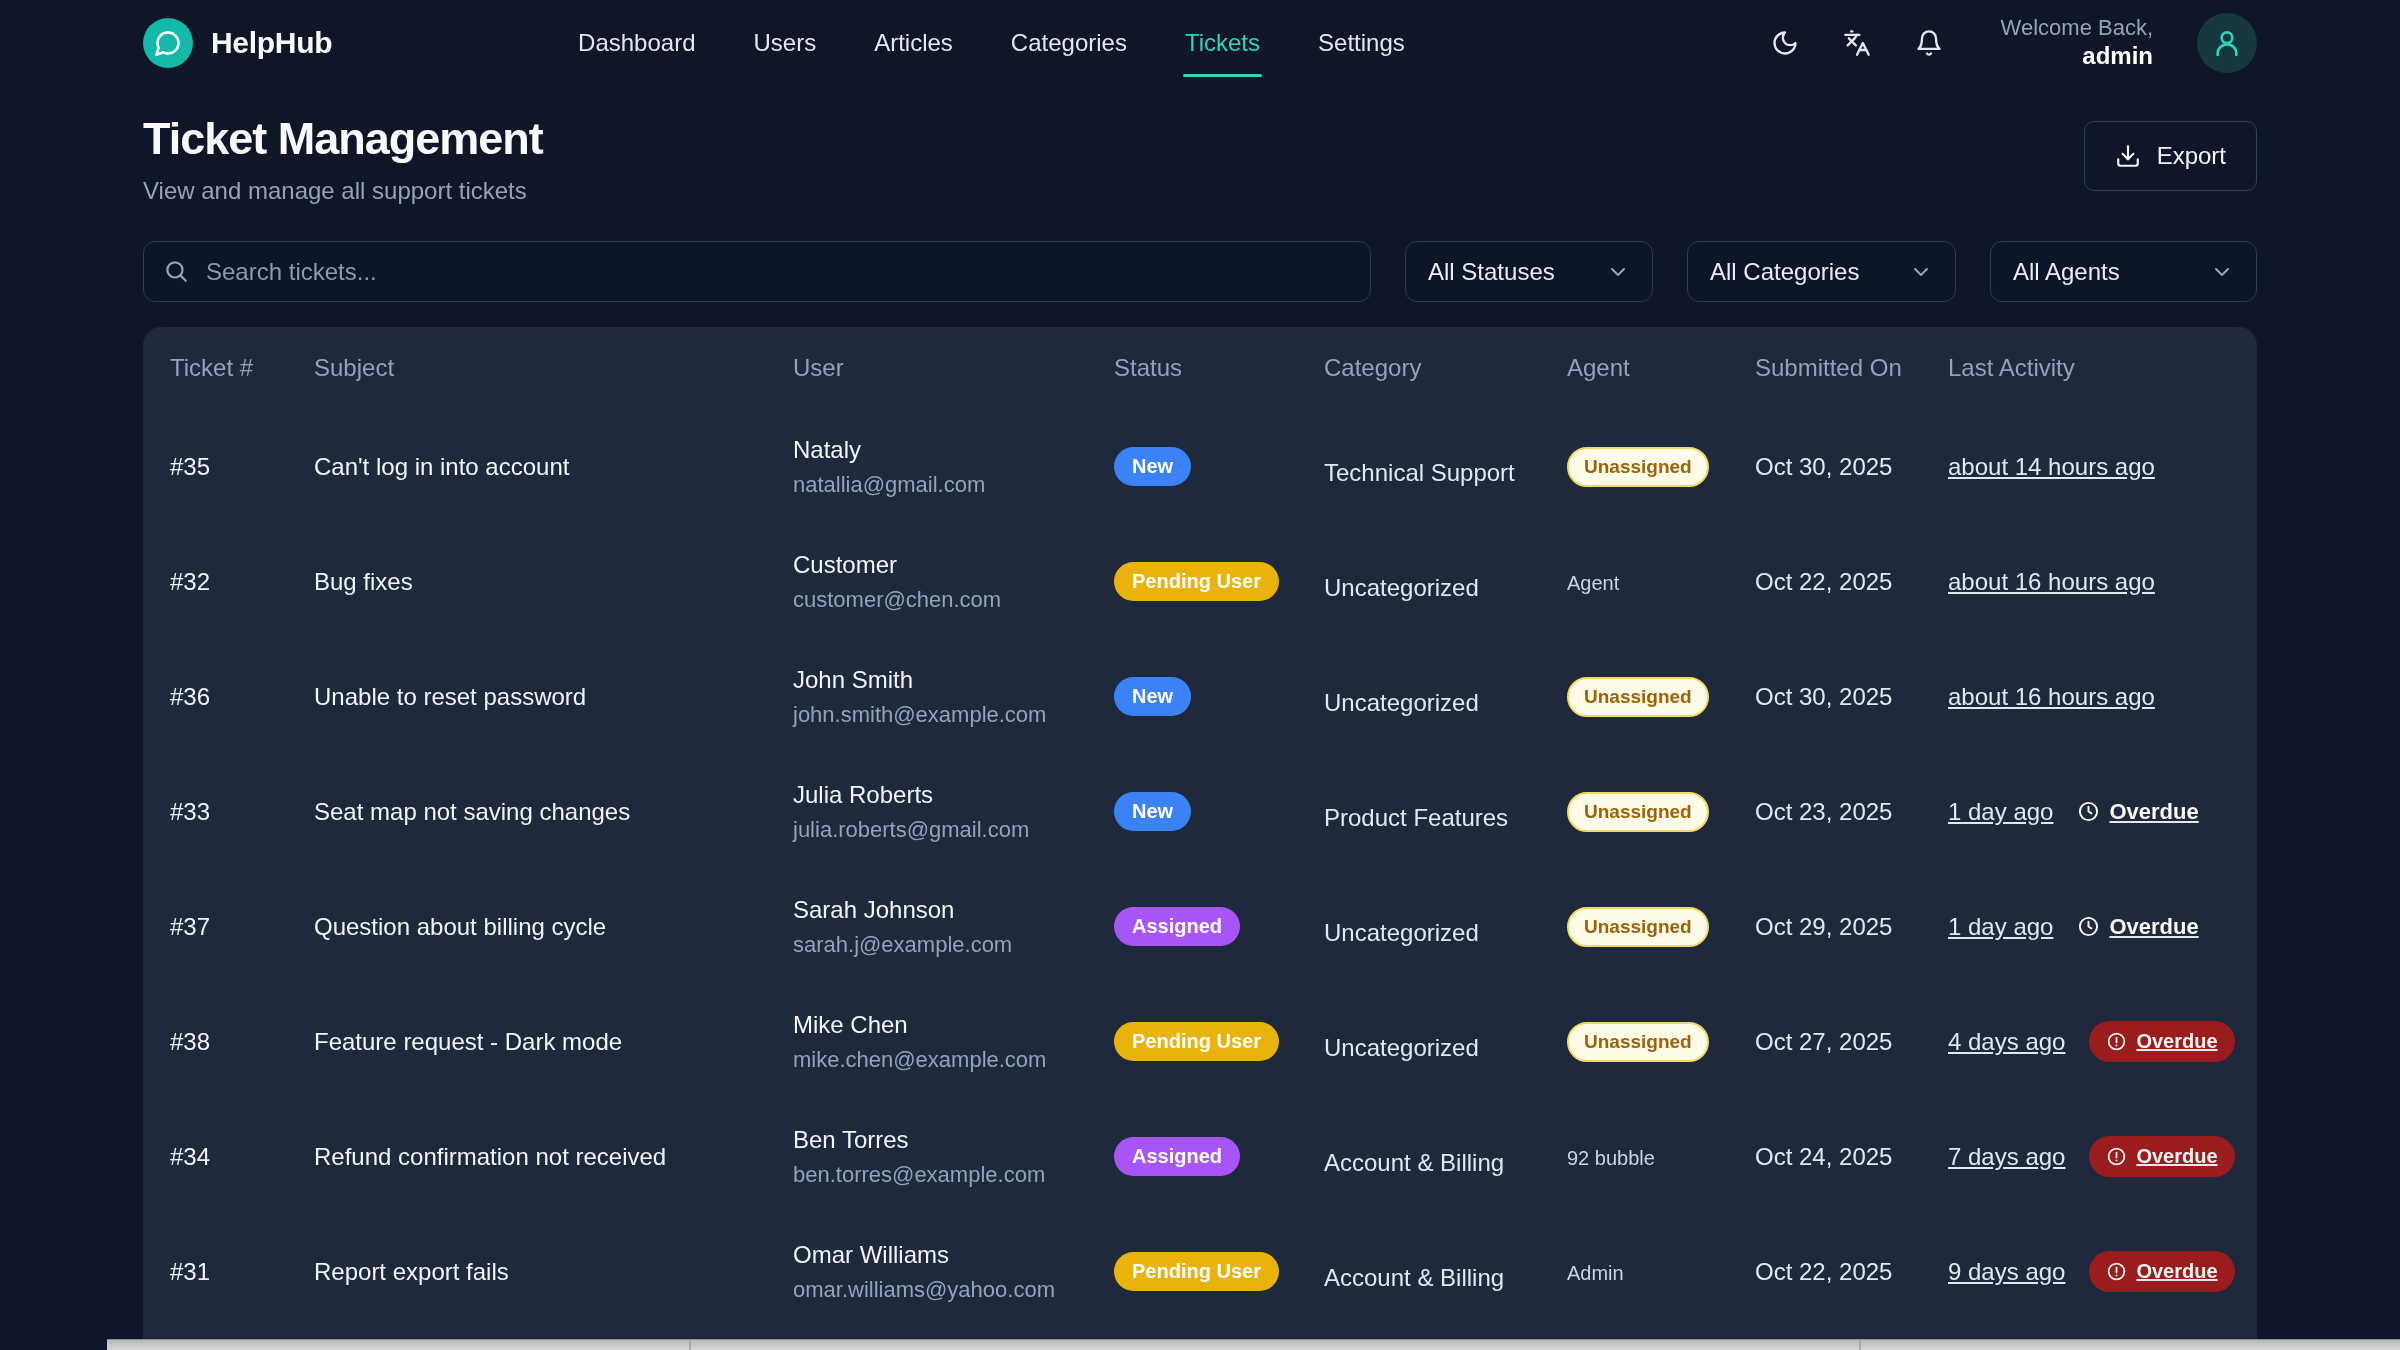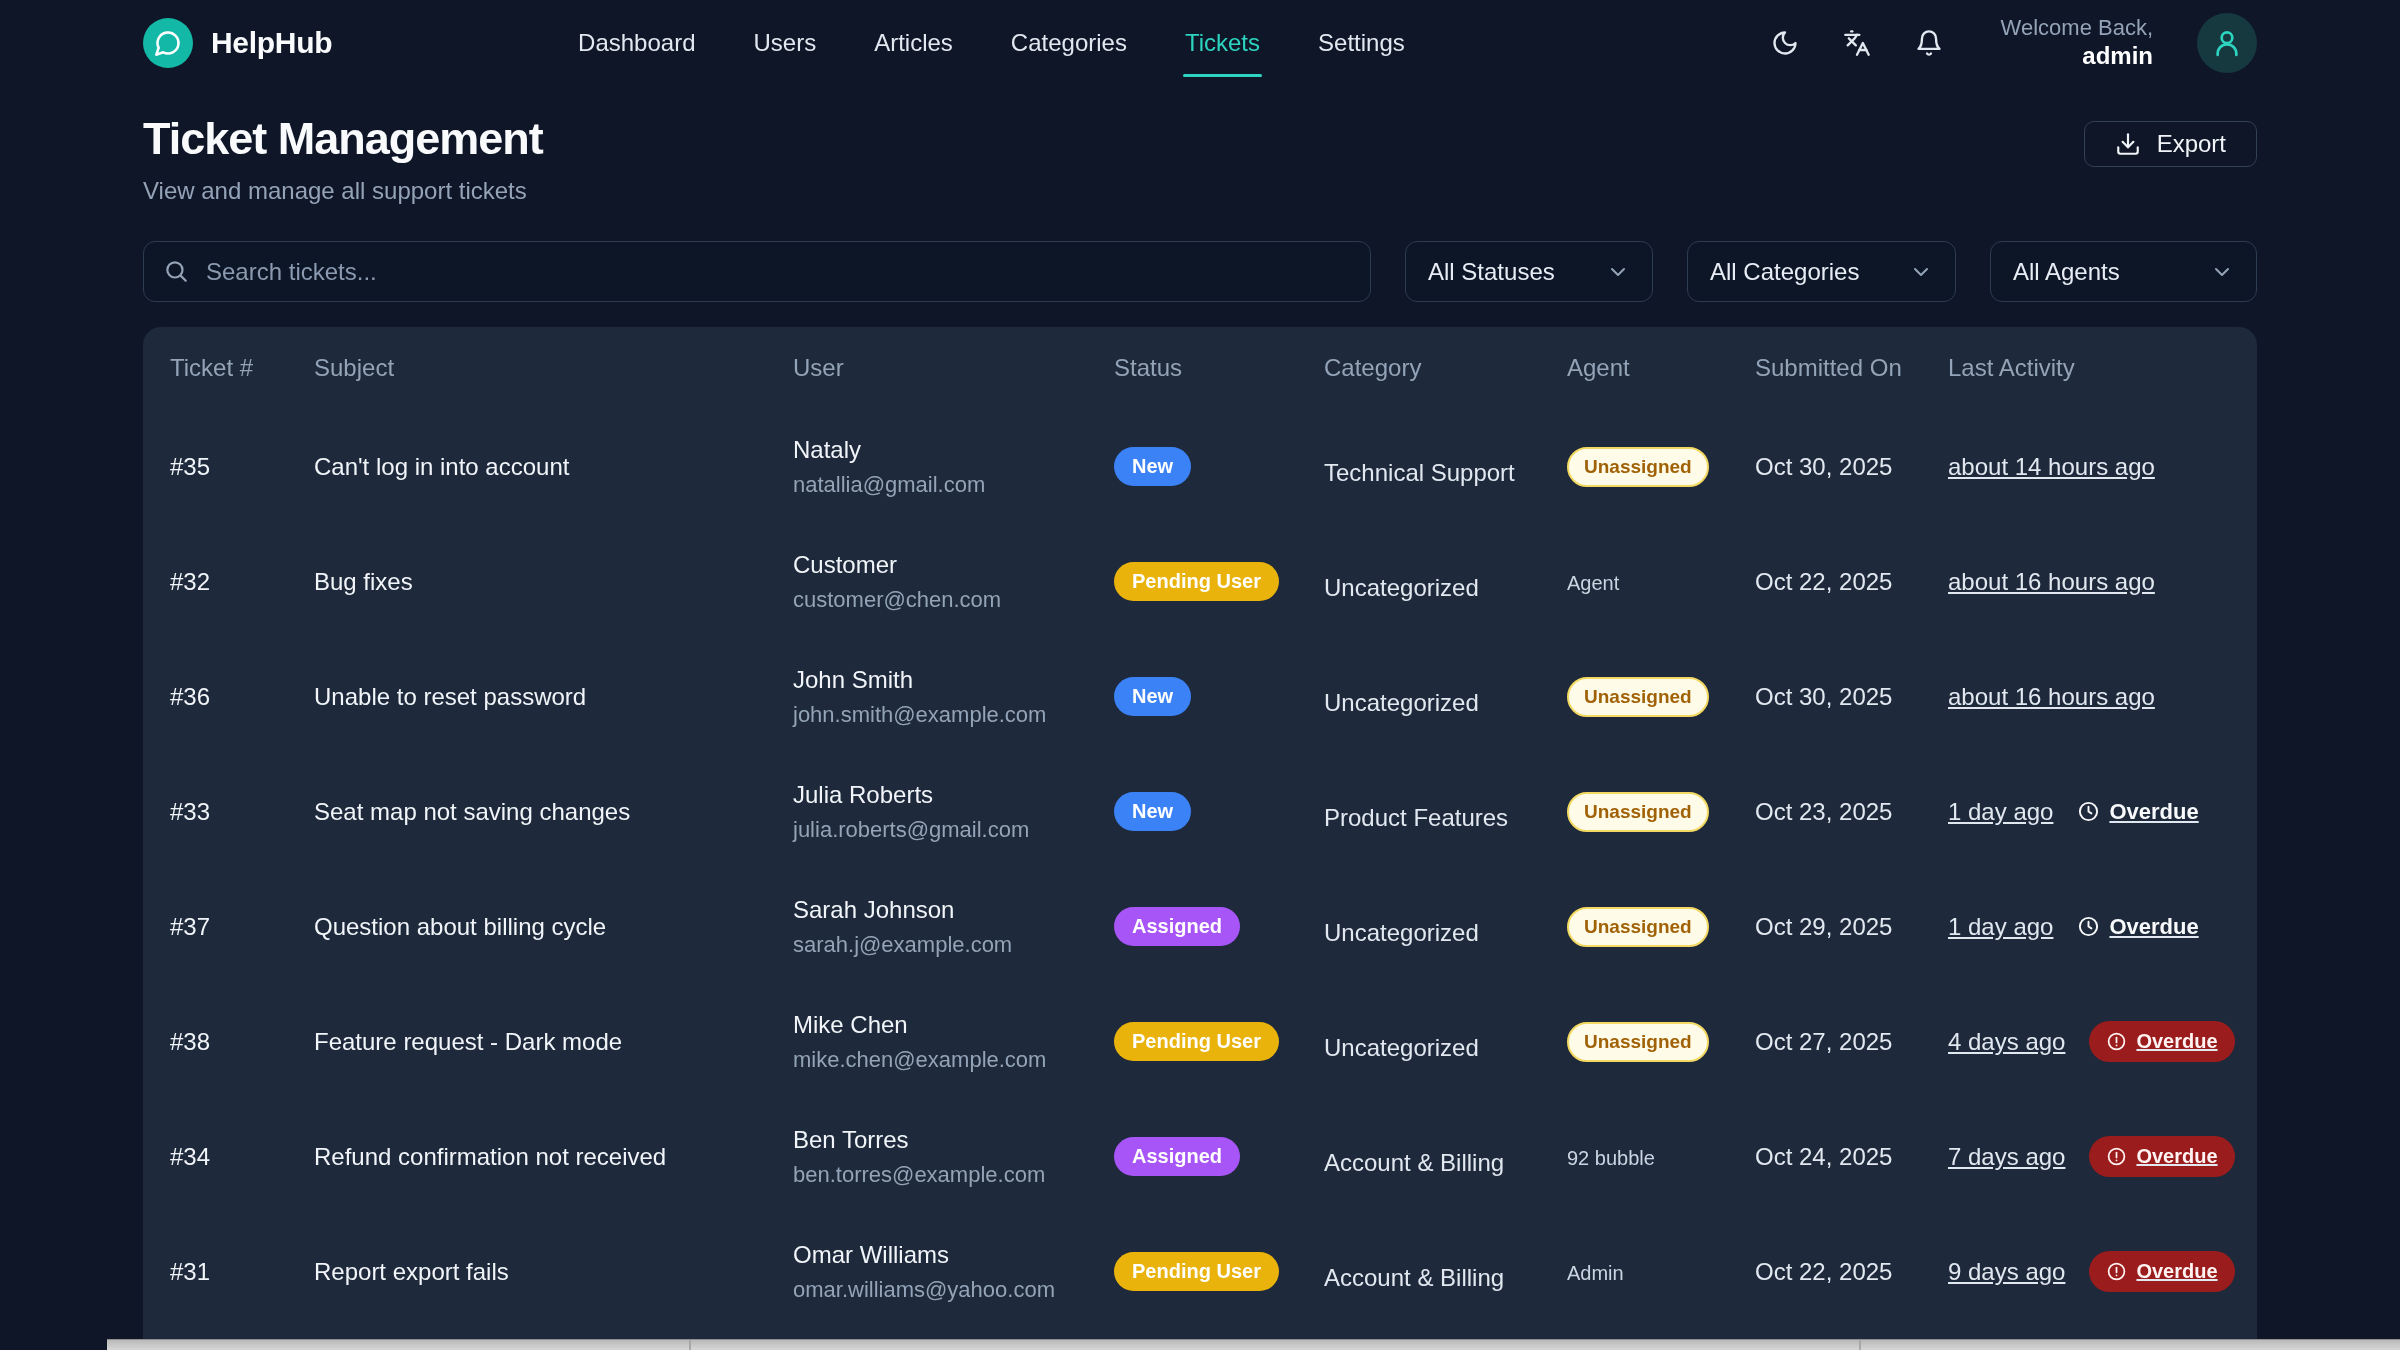--- a/index.html
+++ b/index.html
@@ -44,21 +44,21 @@
     width:60px; height:60px; border-radius:50%; background:#16393f;
     display:flex; align-items:center; justify-content:center; color:var(--accent); cursor:pointer;
   }
 
   
   .page { padding:0 143px; }
   .title-row { display:flex; justify-content:space-between; align-items:flex-start; margin-top:28px; }
   .page-title { font-size:45px; font-weight:700; color:#f8fafc; letter-spacing:-1px; }
   .page-subtitle { font-size:24px; color:#94a3b8; margin-top:12px; }
   .export-btn {
-    margin-top:8px; height:46px; display:inline-flex; align-items:center; gap:16px;
+    margin-top:8px; height:70px; display:inline-flex; align-items:center; gap:16px;
     padding:0 30px; border:1.5px solid #334155; border-radius:10px;
     background:transparent; color:#f1f5f9; font-size:24px; cursor:pointer;
     font-family:inherit;
   }
 
   
   .filter-row { display:flex; gap:34px; margin-top:36px; }
   .search-wrap { flex:1; position:relative; }
   .search-input {
     width:100%; height:61px; background:#0d1626; border:1.5px solid #2e3c52;

